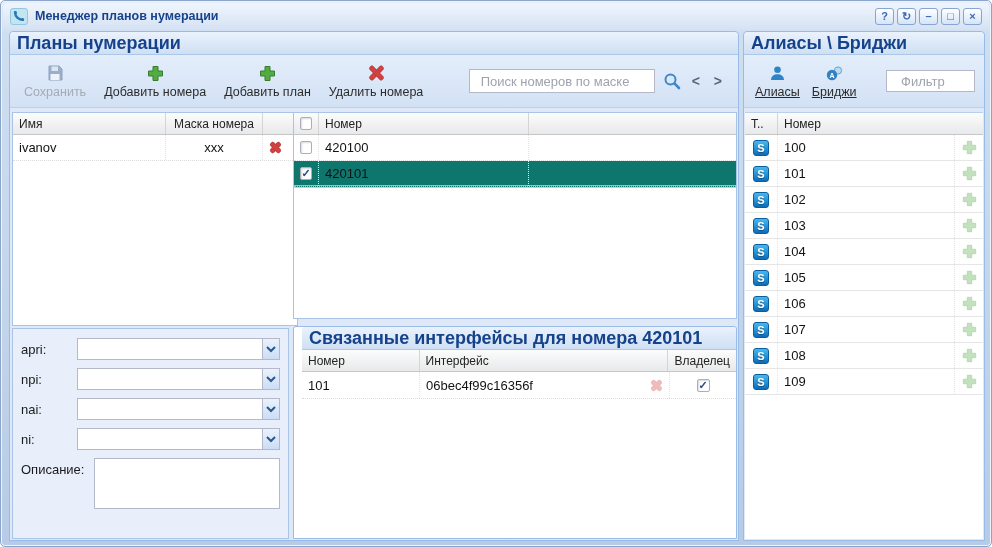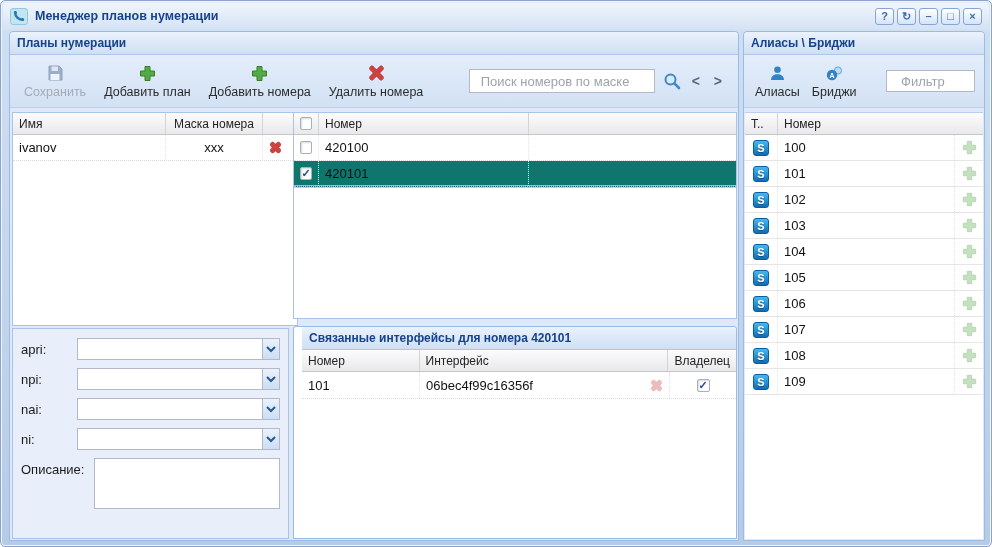--- a/index.html
+++ b/index.html
@@ -21,21 +21,21 @@
   .win-btn { width:19px; height:17px; border:1px solid #86a5d2; border-radius:3px;
     background:linear-gradient(#ffffff,#d5e4f7); color:#3a6bb3; font-size:11px;
     font-weight:bold; display:flex; align-items:center; justify-content:center; cursor:pointer; }
 
   
   .panel { position:absolute; border:1px solid #99bbe8; border-radius:4px 4px 0 0;
     background:#dfe8f6; }
   #plans-panel   { left:8px;  top:30px; width:730px; height:510px; }
   #aliases-panel { left:742px; top:30px; width:242px; height:510px; }
   .panel-header { height:23px; display:flex; align-items:center; padding:0 7px;
-    font-size:12px; font-weight:bold; color:#15428b;
+    font-size:18px; font-weight:bold; color:#15428b;
     background:linear-gradient(#eaf2fd,#cfdff3); border-bottom:1px solid #abc7ea;
     border-radius:4px 4px 0 0; }
   .toolbar { height:53px; background:linear-gradient(#e4eefb,#d2e1f4);
     border-bottom:1px solid #bad0ee; display:flex; align-items:center; padding:0 5px; }
   .tbtn { display:flex; flex-direction:column; align-items:center; justify-content:center;
     gap:2px; padding:3px 9px; font-size:12.5px; color:#2b2b2b; border-radius:3px; cursor:pointer; }
   .tbtn .ticon { height:19px; display:flex; align-items:center; justify-content:center; }
   .tbtn.disabled { color:#a5abb5; cursor:default; }
   .tbtn.disabled svg { opacity:.5; filter:grayscale(.4); }
 
@@ -89,21 +89,21 @@
     background:linear-gradient(#eaf2fd,#cbdef5); display:flex; align-items:center;
     justify-content:center; cursor:pointer; }
   .desc-area { flex:1; height:51px; border:1px solid #b5b8c8; resize:none;
     font-family:"Liberation Sans", sans-serif; font-size:13px; padding:2px 4px; }
 
   #numbers-grid-box { left:283px; top:80px; width:444px; height:207px; }
   #ifaces-panel { position:absolute; left:283px; top:294px; width:444px; height:213px;
     border:1px solid #99bbe8; border-radius:3px 3px 0 0; background:#fff; overflow:hidden;padding-left:8px; }
   #ifaces-panel .panel-header { border-radius:3px 3px 0 0; }
 
-  #aliases-toolbar .tbtn { padding:3px 6px; }
+  #aliases-toolbar .tbtn { padding:3px 6px;text-decoration:underline; }
   .filter-input { width:89px; height:22px; border:1px solid #b5b8c8; padding:0 14px;
     font-size:13px; color:#333; margin-left:auto; margin-right:4px;
     font-family:"Liberation Sans", sans-serif; }
   #aliases-grid-box { left:1px; top:80px; width:238px; height:427px; border:none;
     border-top:1px solid #b9cfec; }
 
   
   .xmark { position:relative; display:inline-block; width:15px; height:15px; }
   .xmark::before, .xmark::after { content:""; position:absolute; left:50%; top:0;
     width:5px; height:100%; margin-left:-2.5px; background:#cf4343; border-radius:2px;
@@ -159,29 +159,29 @@
             </svg>
         </span>
         <span>Сохранить</span>
       </div>
       <div class="tbtn">
         <span class="ticon">
           <svg width="17" height="17" viewBox="0 0 17 17">
               <path d="M6 1.5h5V6h4.5v5H11v4.5H6V11H1.5V6H6z" fill="#54ab44" stroke="#347f28"></path>
             </svg>
         </span>
-        <span>Добавить план</span>
+        <span>Добавить номера</span>
       </div>
       <div class="tbtn">
         <span class="ticon">
           <svg width="17" height="17" viewBox="0 0 17 17">
               <path d="M6 1.5h5V6h4.5v5H11v4.5H6V11H1.5V6H6z" fill="#54ab44" stroke="#347f28"></path>
             </svg>
         </span>
-        <span>Добавить номера</span>
+        <span>Добавить план</span>
       </div>
       <div class="tbtn">
         <span class="ticon">
             <span class="xmark lg"></span>
           </span>
         <span>Удалить номера</span>
       </div>
 
       <div class="search-group">
         <input class="search-input" type="text" placeholder="Поиск номеров по маске" style="">

